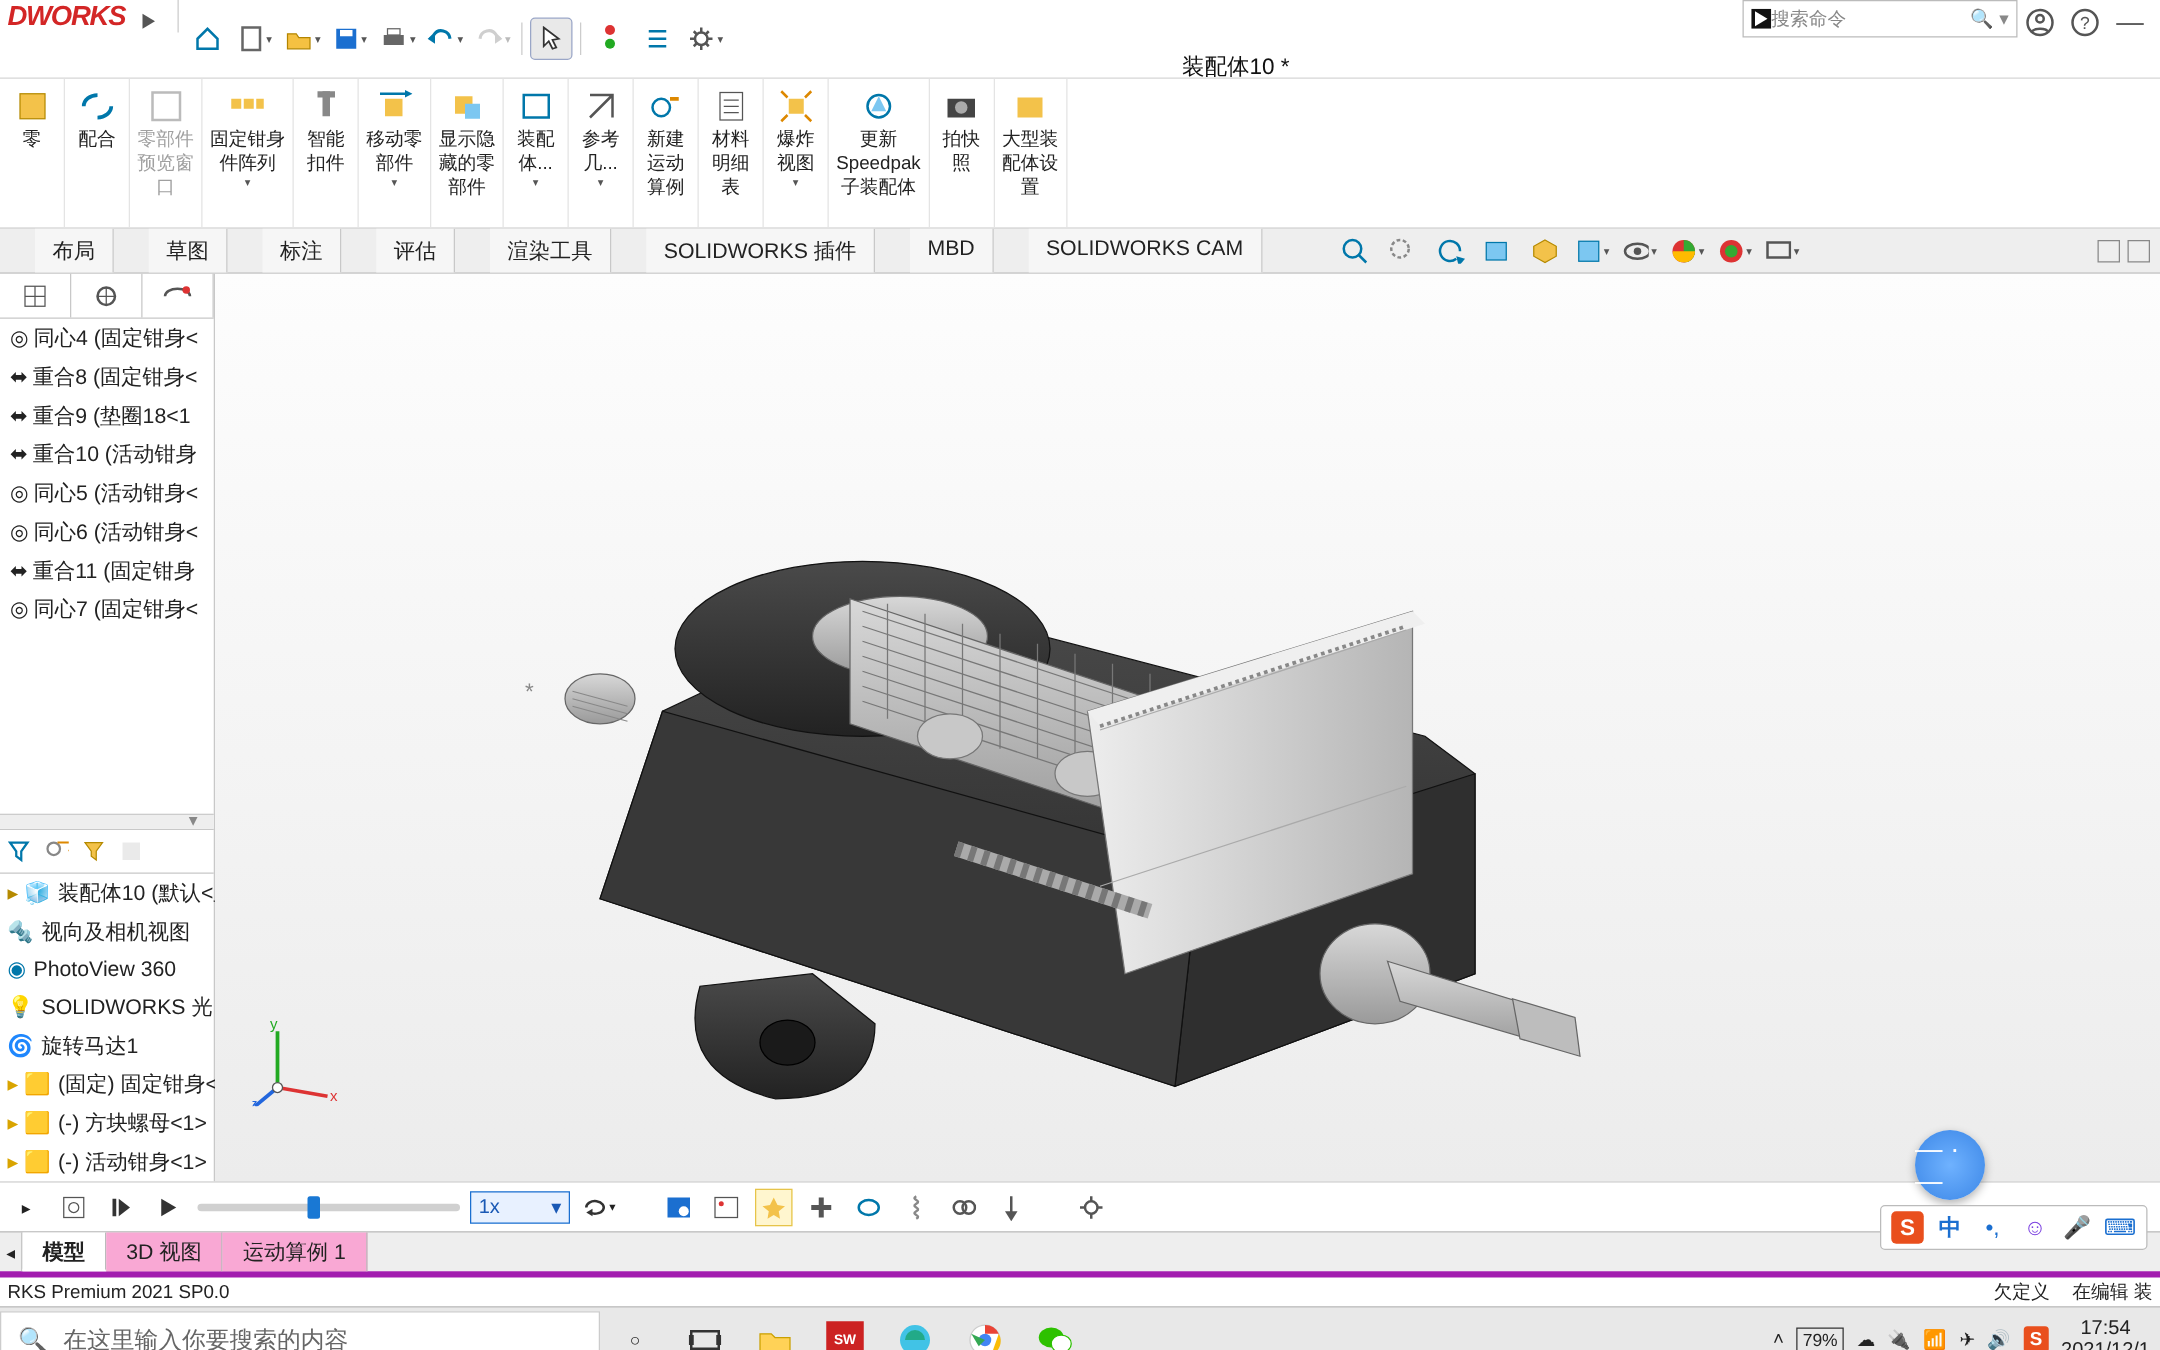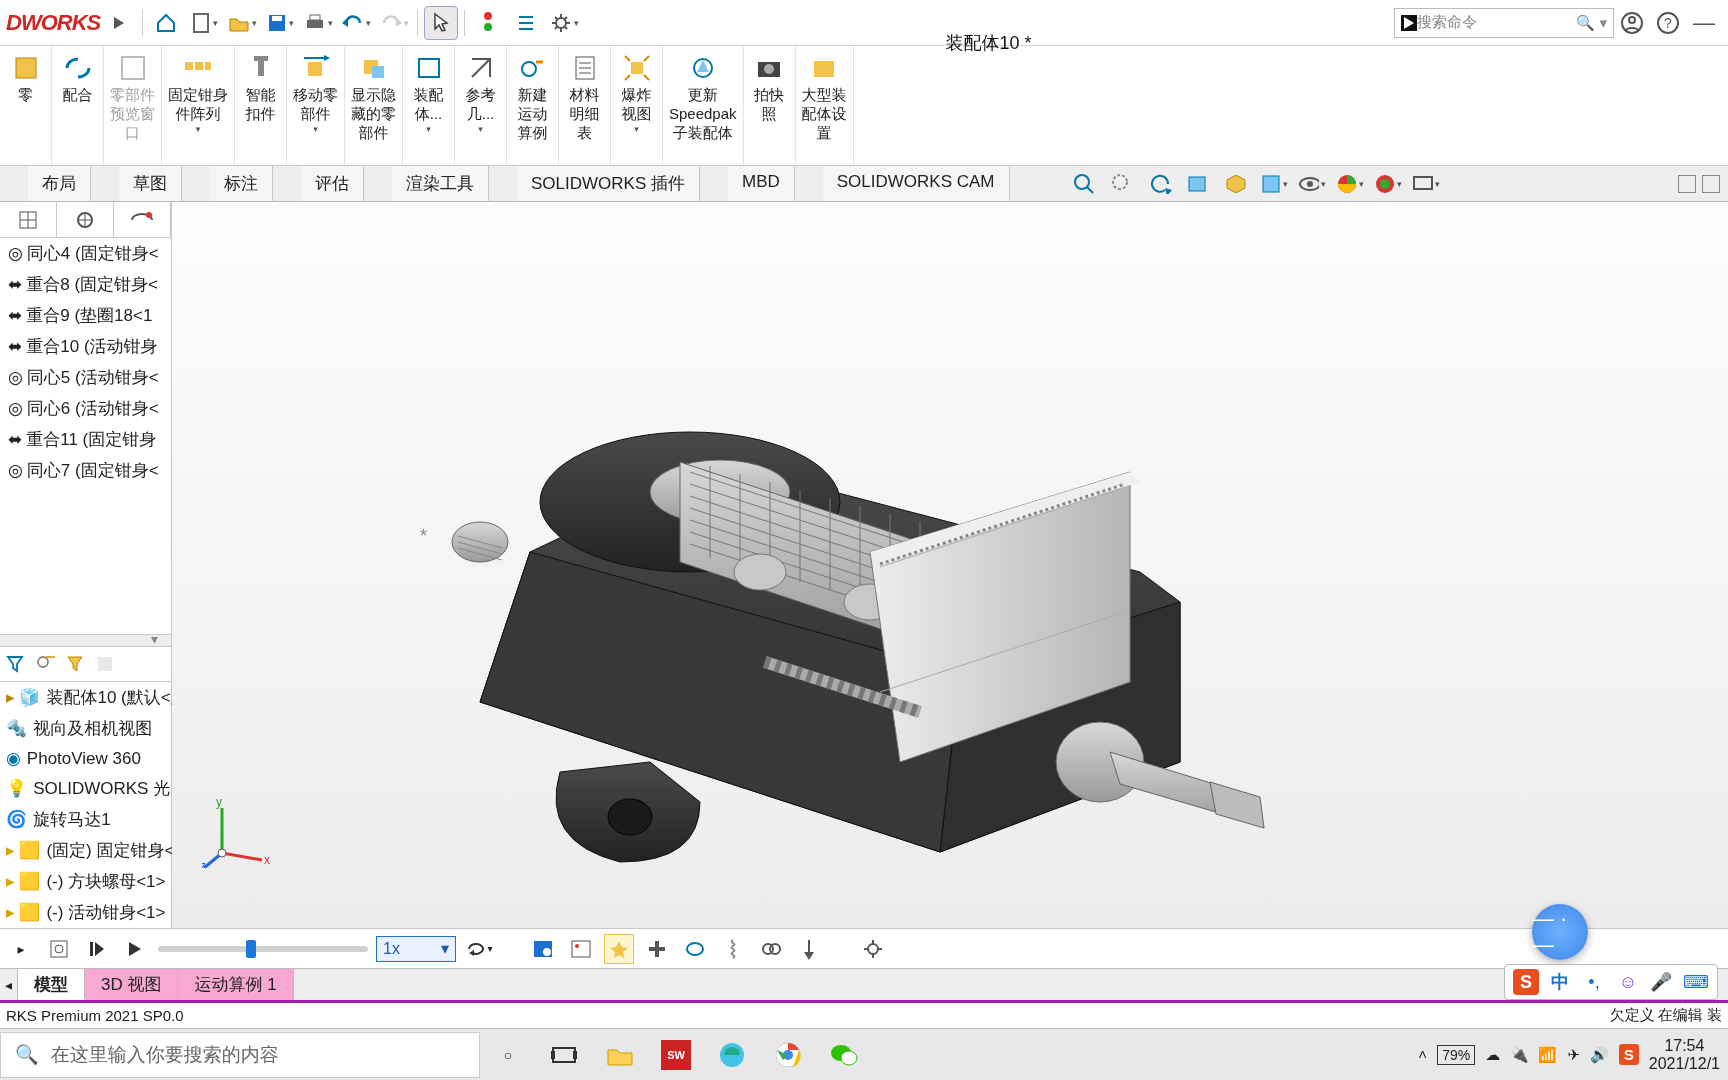--- a/index.html
+++ b/index.html
@@ -1,19 +1,19 @@
 <!DOCTYPE html>
 <html><head>
 <meta charset="utf-8">
 <style>
 * { margin: 0; padding: 0; box-sizing: border-box; font-family: "Microsoft YaHei", Arial, sans-serif; }
 body { width: 1728px; height: 1080px; background: #fff; overflow: hidden; font-size: 14px; color: #222; }
 
 
-.titlebar { height: 46px; display: flex; align-items: center; padding: 0 6px; border-bottom: 1px solid #d6d6d6; }
+.titlebar { height: 63px; display: flex; padding: 0 6px; border-bottom: 1px solid #d6d6d6; }
 .titlebar .logo { color: #d32626; font-weight: 700; font-style: italic; font-size: 22px; letter-spacing: -1px; }
 .titlebar .tbtn { width: 34px; height: 34px; display: flex; align-items: center; justify-content: center; margin: 0 2px; border-radius: 4px; }
 .titlebar .tbtn.sel { background: #e9e9e9; border: 1px solid #9aa6c7; }
 .titlebar .sep { width: 1px; height: 26px; background: #ccc; margin: 0 4px; }
 .titlebar .group { display: flex; align-items: center; }
 .titlebar .title { flex: 1; text-align: center; font-size: 18px; color: #111; margin-top: 41px; }
 .titlebar .search { width: 220px; height: 30px; border: 1px solid #bbb; display: flex; align-items: center; padding: 0 6px; color: #888; font-size: 15px; }
 .titlebar .rbtn { width: 36px; height: 36px; display: flex; align-items: center; justify-content: center; color: #555; font-size: 22px; }
 svg { display: block; }
 
@@ -50,23 +50,23 @@
 .timeline .slider { width: 210px; height: 6px; background: #d0d0d0; position: relative; border-radius: 3px; }
 .timeline .slider .h { position: absolute; left: 88px; top: -6px; width: 10px; height: 18px; background: #1978d4; border-radius: 2px; }
 .timeline .speed { border: 1px solid #1a6fd0; background: #e8f1ff; color: #1a59b5; font-size: 16px; width: 80px; height: 26px; display: flex; align-items: center; padding: 0 6px; }
 
 
 .btabs { height: 32px; display: flex; align-items: stretch; border-top: 1px solid #bbb; background: #eee; }
 .btabs .bt { padding: 4px 16px; font-size: 17px; border-right: 1px solid #bbb; background: #f9a8d4; }
 .btabs .bt.sel { background: #fff; border-bottom: 2px solid #fff; font-weight: 600; }
 
 
-.status { height: 28px; display: flex; align-items: center; font-size: 15px; padding: 0 6px; border-top: 3px solid #a21caf; }
+.status { height: 28px; display: flex; align-items: center; font-size: 15px; padding: 0 6px; border-top: 5px solid #a21caf; }
 .status .l { flex: 1; }
-.status .r { display: flex; align-items: center; gap: 3px; }
+.status .r { display: flex; align-items: center; gap: 18px; }
 
 
 .taskbar { height: 52px; background: #e8e8e8; border-top: 1px solid #bbb; display: flex; align-items: center; }
 .taskbar .search { flex: 0 0 480px; height: 46px; display: flex; align-items: center; border: 1px solid #ccc; background: #fff; font-size: 19px; color: #666; padding: 0 14px; gap: 12px; }
 .taskbar .tic { width: 56px; height: 52px; display: flex; align-items: center; justify-content: center; }
 .taskbar .tray { margin-left: auto; display: flex; align-items: center; gap: 10px; padding-right: 8px; font-size: 15px; }
 .taskbar .clock { text-align: center; line-height: 1.1; font-size: 16px; }
 
 
 .fab { position: absolute; right: 140px; bottom: 120px; width: 56px; height: 56px; border-radius: 50%; background: radial-gradient(#6fb2ff, #3b86e6); box-shadow: 0 3px 8px rgba(0,0,0,.3); color: #fff; display: flex; align-items: center; justify-content: center; font-size: 22px; }

